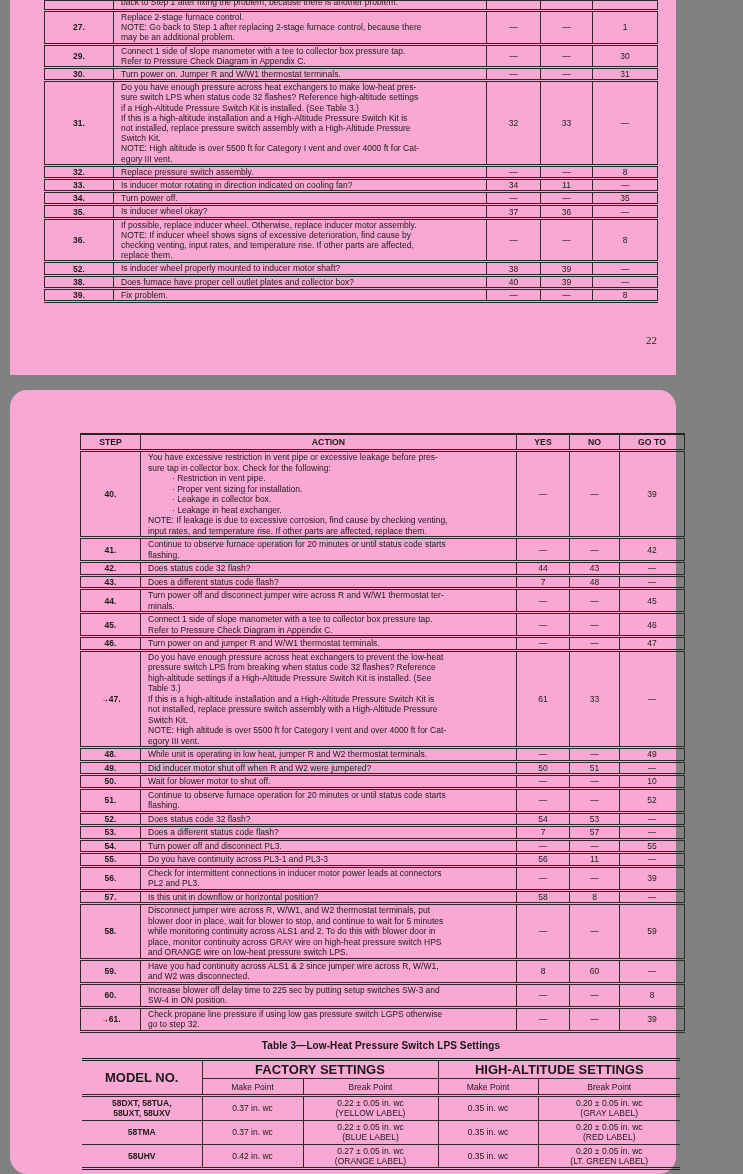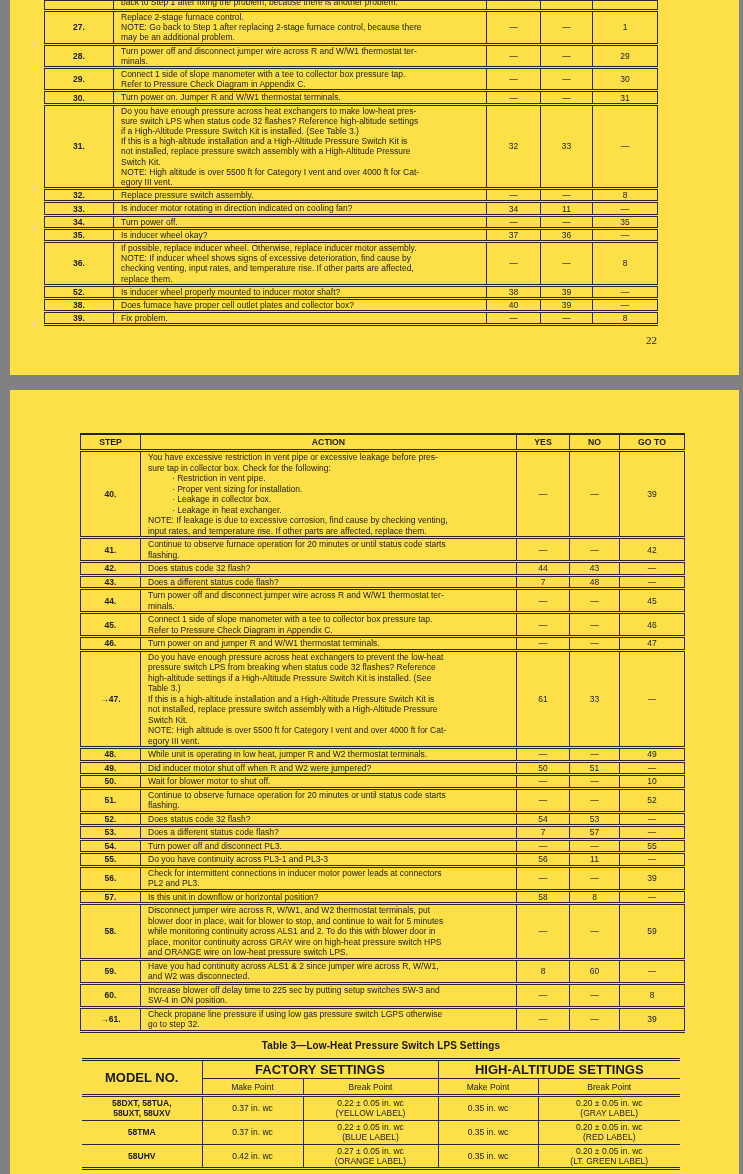--- a/index.html
+++ b/index.html
@@ -2,23 +2,23 @@
 <html><head>
 <meta charset="utf-8">
 <style>
   html,body{margin:0;padding:0;}
   body{
     width:743px;height:1174px;overflow:hidden;position:relative;
     background:#818181;
     font-family:"Liberation Sans","DejaVu Sans",sans-serif;
     color:#1a1a1a;
   }
-  .page{position:absolute;left:10px;width:729px;background:#fde047;}
+  .page{position:absolute;left:10px;width:666px;background:#f9a8d4;}
   .page1{top:0;height:375px;}
-  .page2{top:390px;height:784px;}
+  .page2{top:390px;height:784px;border-radius:17px;}
 
   table{border-collapse:collapse;table-layout:fixed;position:absolute;}
   td,th{padding:0;vertical-align:middle;}
 
   
   .step-table{font-size:8.5px;}
   #t1{left:34px;top:0;width:613px;}
   #t2{left:70px;top:43px;width:604px;}
   .step-table td{border:1px solid #2a2a2a;border-bottom:3px double #2a2a2a;}
   .step-table th{
@@ -88,30 +88,20 @@
           <tr>
             <td class="cs">27.</td>
             <td class="ca">
               <div class="ln">Replace 2-stage furnace control.</div>
               <div class="ln">NOTE: Go back to Step 1 after replacing 2-stage furnace control, because there</div>
               <div class="ln">may be an additional problem.</div>
             </td>
             <td class="cn">—</td>
             <td class="cn">—</td>
             <td class="cn">1</td>
-          </tr>
-          <tr>
-            <td class="cs">28.</td>
-            <td class="ca">
-              <div class="ln">Turn power off and disconnect jumper wire across R and W/W1 thermostat ter-</div>
-              <div class="ln">minals.</div>
-            </td>
-            <td class="cn">—</td>
-            <td class="cn">—</td>
-            <td class="cn">29</td>
           </tr>
           <tr>
             <td class="cs">29.</td>
             <td class="ca">
               <div class="ln">Connect 1 side of slope manometer with a tee to collector box pressure tap.</div>
               <div class="ln">Refer to Pressure Check Diagram in Appendix C.</div>
             </td>
             <td class="cn">—</td>
             <td class="cn">—</td>
             <td class="cn">30</td>

